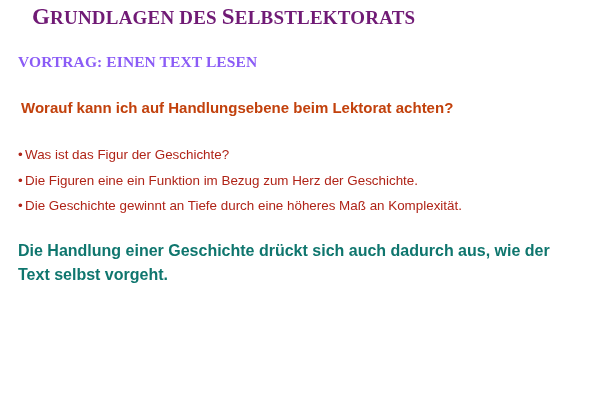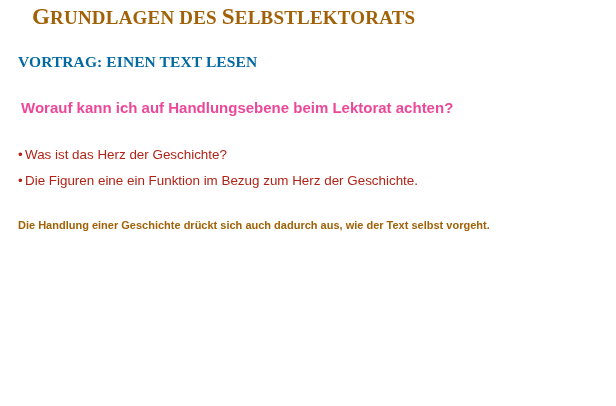--- a/index.html
+++ b/index.html
@@ -14,43 +14,43 @@
     overflow: hidden;
   }
   .page {
     position: relative;
     width: 616px;
     height: 406px;
     box-sizing: border-box;
     padding: 0 10px;
   }
   .doc-title {
-    color: #a16207;
+    color: #701a75;
     font-family: "Liberation Serif", serif;
     font-weight: bold;
     font-size: 19px;
     letter-spacing: 0.2px;
     margin: 0;
     padding: 4px 0 0 22px;
     white-space: nowrap;
   }
   .doc-title .cap {
     font-size: 23px;
   }
   .subtitle {
-    color: #0369a1;
+    color: #8b5cf6;
     font-family: "Liberation Serif", serif;
     font-weight: bold;
     font-size: 15.5px;
     margin: 0;
     padding: 23px 0 0 8px;
     letter-spacing: 0.1px;
   }
   .question {
-    color: #ec4899;
+    color: #c2410c;
     font-family: "Liberation Sans", sans-serif;
     font-weight: bold;
     font-size: 15px;
     margin: 0;
     padding: 28px 0 0 11px;
   }
   .bullets {
     list-style: none;
     margin: 0;
     padding: 26px 0 0 8px;
@@ -66,41 +66,42 @@
   .bullets li::before {
     content: "\2022";
     position: absolute;
     left: 0;
     top: 0;
     font-size: 13.4px;
     line-height: 25.5px;
     color: #b02418;
   }
   .closing {
-    color: #a16207;
+    color: #0f766e;
     font-family: "Liberation Sans", sans-serif;
     font-weight: bold;
-    font-size: 11px;
+    font-size: 16px;
     line-height: 24px;
     margin: 0;
     padding: 20px 0 0 8px;
     max-width: 545px;
   }
 </style>
 </head>
 <body>
 
 <div class="page">
 
   <h1 class="doc-title"><span class="cap">G</span><span>RUNDLAGEN DES </span><span class="cap">S</span><span>ELBSTLEKTORATS</span></h1>
 
   <h2 class="subtitle">VORTRAG: EINEN TEXT LESEN</h2>
 
   <p class="question">Worauf kann ich auf Handlungsebene beim Lektorat  achten?</p>
 
   <ul class="bullets">
-    <li>Was ist das Herz der Geschichte?</li>
+    <li>Was ist das Figur der Geschichte?</li>
     <li>Die Figuren eine ein Funktion im Bezug zum Herz der Geschichte.</li>
+    <li>Die Geschichte gewinnt an Tiefe durch eine höheres Maß an Komplexität.</li>
   </ul>
 
   <p class="closing">Die Handlung einer Geschichte drückt sich auch dadurch aus, wie der Text selbst vorgeht.</p>
 
 </div>
 
 </body></html>

